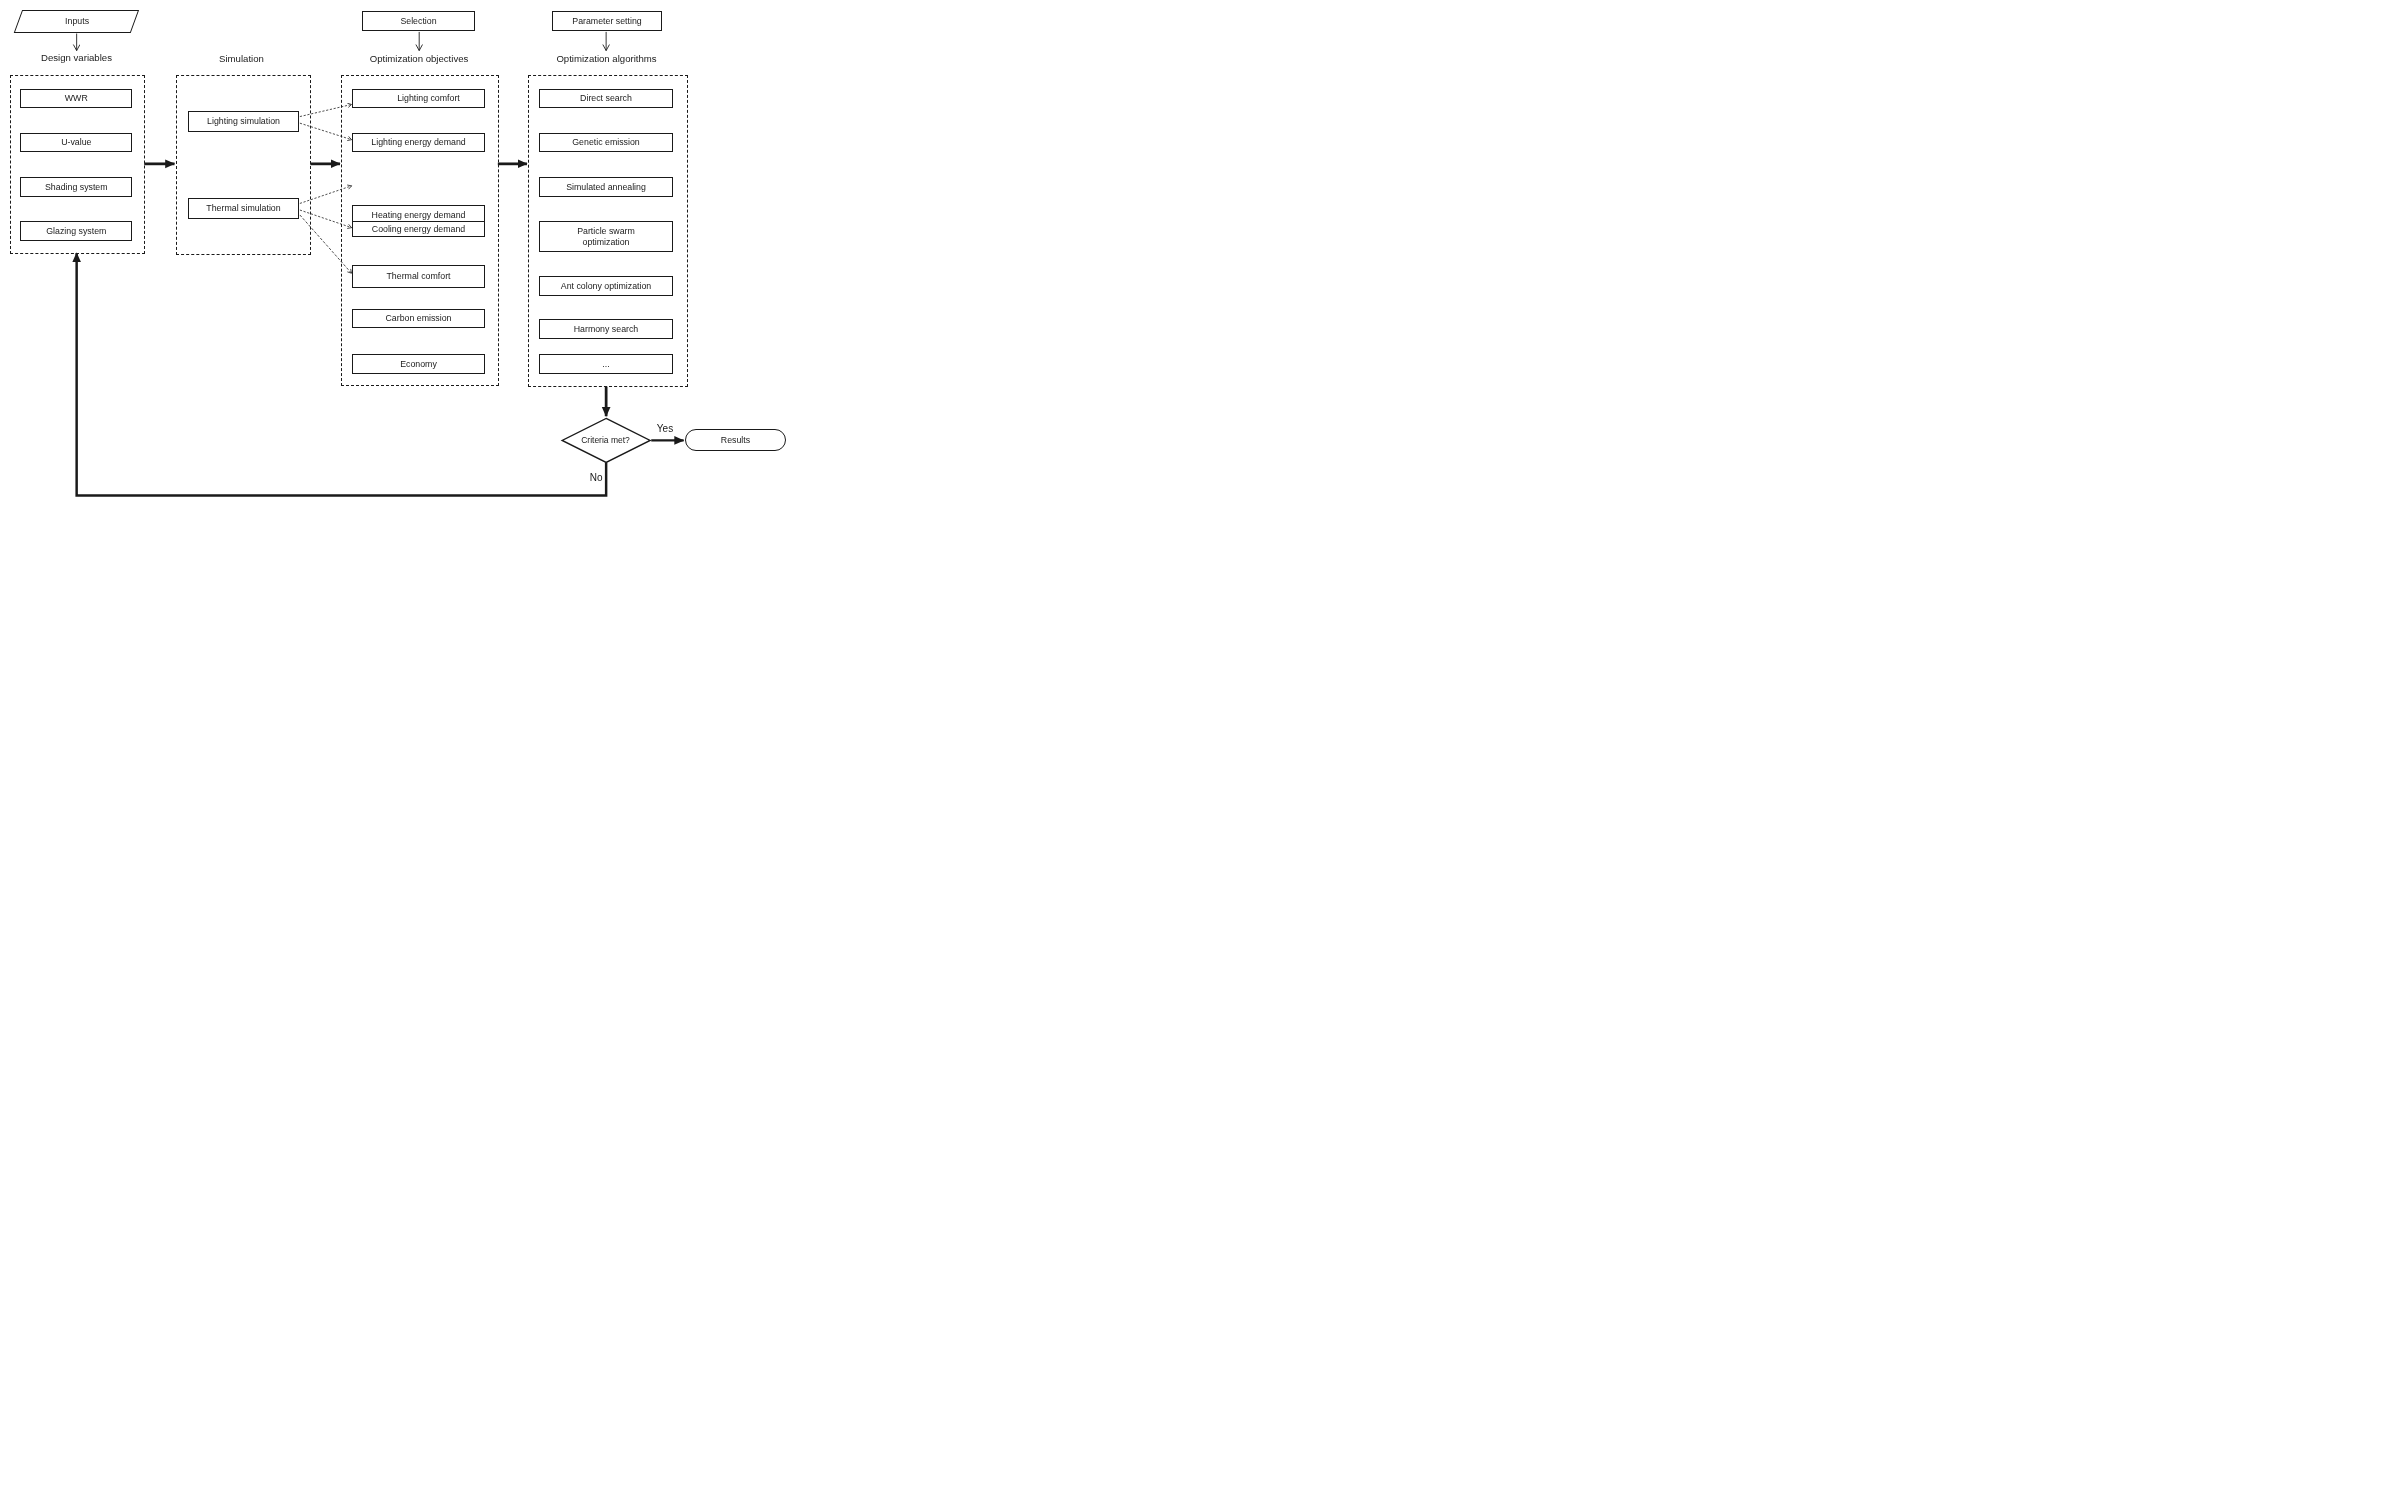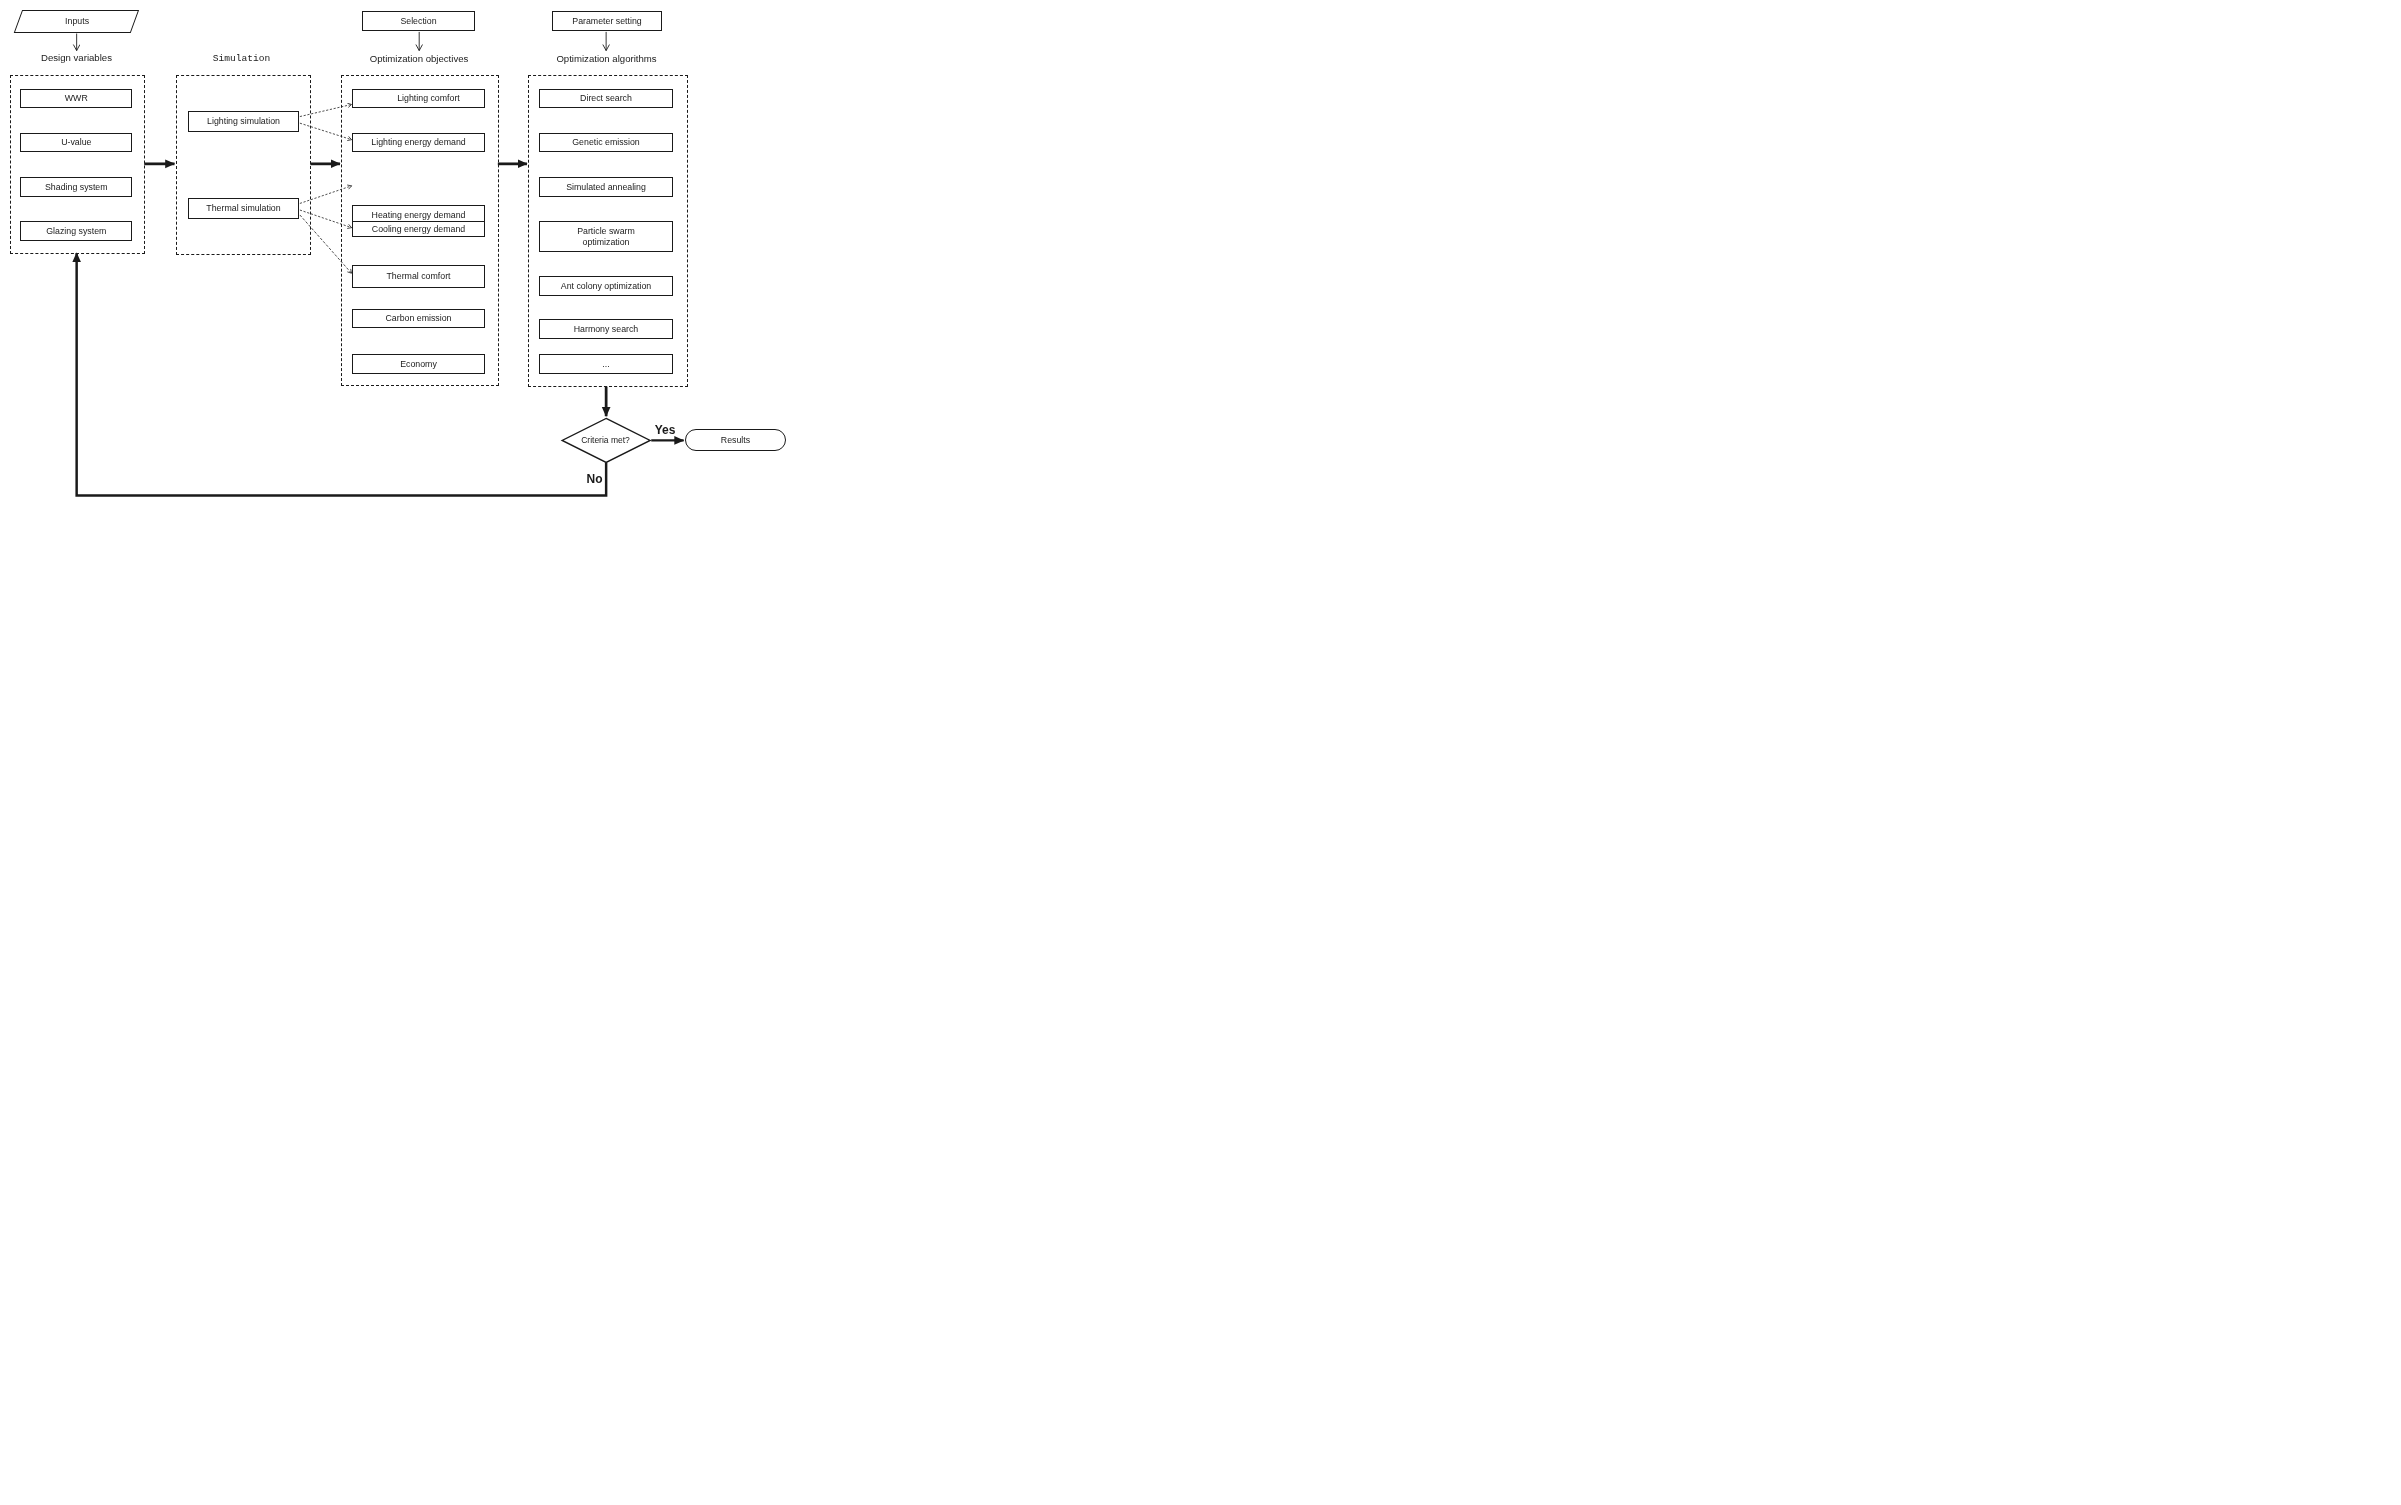--- a/index.html
+++ b/index.html
@@ -8,21 +8,21 @@
     font-family:"Liberation Sans",sans-serif;color:#1a1a1a;overflow:hidden;
   }
   .container-dashed{position:absolute;border:1.1px dashed #1a1a1a;z-index:1;}
   .connectors{position:absolute;left:0;top:0;z-index:2;pointer-events:none;}
   .box{
     position:absolute;background:#ffffff;border:1.4px solid #1a1a1a;
     display:flex;align-items:center;justify-content:center;text-align:center;
     font-size:8.8px;line-height:1.15;z-index:3;box-sizing:border-box;
   }
   .hdr{position:absolute;font-size:9.6px;text-align:center;z-index:3;}
-  .lbl{position:absolute;font-size:12px;z-index:3;font-weight:bold;}
+  .lbl{position:absolute;font-size:10px;z-index:3;}
   .parallelogram{transform:skewX(-20deg);}
   .parallelogram .unskew{transform:skewX(20deg);display:block;}
   .stadium{border-radius:12px;border-width:1.6px;}
   .wrap-narrow{display:inline-block;max-width:82px;}
   .diamond-label{
     position:absolute;z-index:3;font-size:8.5px;text-align:center;
     display:flex;align-items:center;justify-content:center;
   }
 </style>
 </head>
@@ -75,21 +75,21 @@
     <span class="unskew">Inputs</span>
   </div>
   <div class="box" style="left:362px;top:11px;width:113px;height:20.3px;">
     <span>Selection</span>
   </div>
   <div class="box" style="left:552px;top:11px;width:110px;height:20.3px;">
     <span>Parameter setting</span>
   </div>
 
   <div class="hdr" style="left:16px;top:52px;width:121px;">Design variables</div>
-  <div class="hdr" style="left:181px;top:53px;width:121px;font-family:Liberation Mono, monospace;">Simulation</div>
+  <div class="hdr" style="left:181px;top:53px;width:121px;">Simulation</div>
   <div class="hdr" style="left:353px;top:53px;width:132px;">Optimization objectives</div>
   <div class="hdr" style="left:535px;top:53px;width:143px;">Optimization algorithms</div>
 
   <div class="box" style="left:20.3px;top:89px;width:112px;height:19px;">
       <span>WWR</span>
     </div>
   <div class="box" style="left:20.3px;top:133px;width:112px;height:19px;">
       <span>U-value</span>
     </div>
   <div class="box" style="left:20.3px;top:177px;width:112px;height:20px;">

